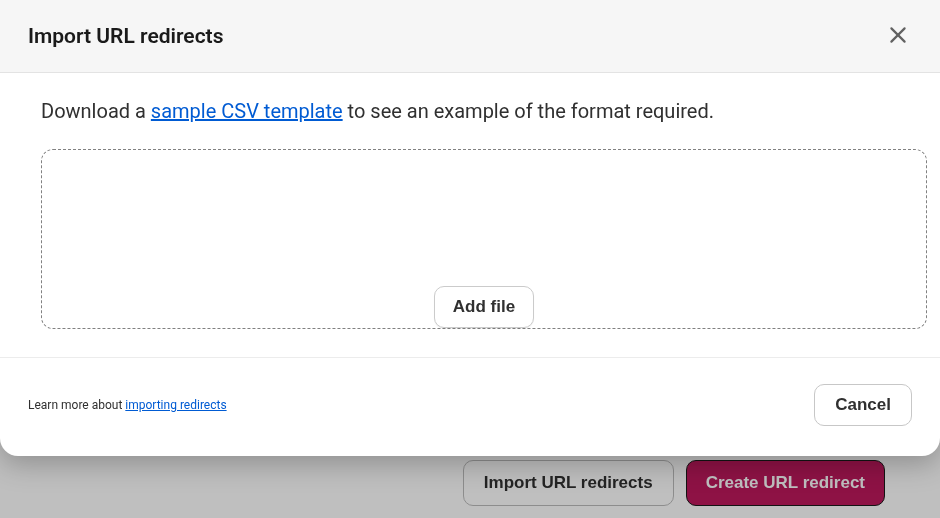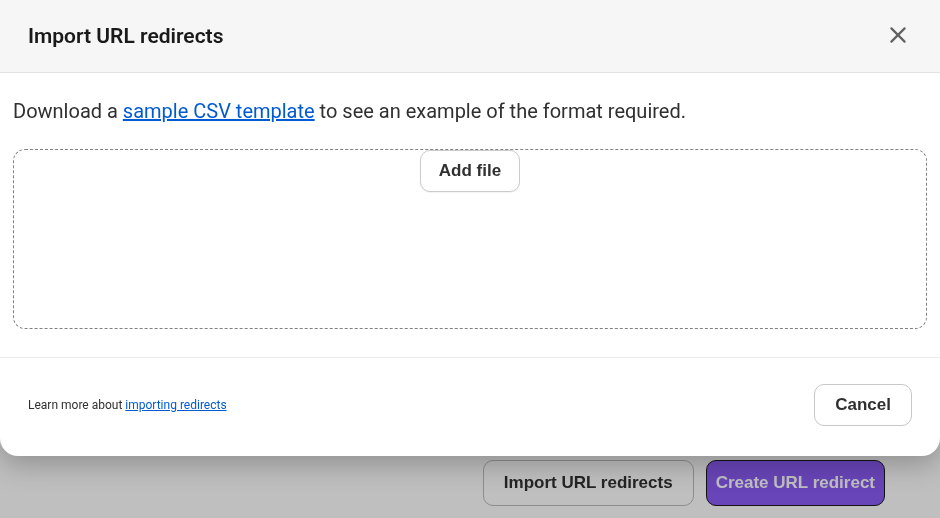--- a/index.html
+++ b/index.html
@@ -30,24 +30,24 @@
     background: #ffffff;
     border: 1px solid #bdbdbd;
     border-radius: 10px;
     padding: 12px 20px;
     font-size: 17px;
     font-weight: 550;
     color: #303030;
     cursor: pointer;
   }
   .bg-btn-primary {
-    background: #8b5cf6;
+    background: #be185d;
     border: 1px solid #1a1a1a;
     border-radius: 10px;
-    padding: 12px 9px;
+    padding: 12px 19px;
     font-size: 17px;
     font-weight: 550;
     color: #ffffff;
     cursor: pointer;
   }
 
   
   .overlay {
     position: absolute;
     inset: 0;
@@ -89,38 +89,39 @@
     cursor: pointer;
     display: flex;
     align-items: center;
     justify-content: center;
     color: #616161;
   }
   .close-btn svg { width: 22px; height: 22px; }
 
   .modal-body {
     padding: 26px 13px 28px;
+    margin-left: 28px;
   }
   .instruction {
     font-size: 20px;
     color: #303030;
     margin-bottom: 26px;
     font-weight: 430;
   }
   .instruction a {
     color: #005bd3;
     text-decoration: underline;
   }
 
   .dropzone {
     border: 1px dashed #818181;
     border-radius: 12px;
     height: 180px;
     display: flex;
-    align-items: flex-start;
+    align-items: flex-end;
     justify-content: center;
   }
   .add-file-btn {
     background: #ffffff;
     border: 1px solid #cbcbcb;
     border-radius: 10px;
     padding: 10px 18px;
     font-size: 17px;
     font-weight: 600;
     color: #303030;

